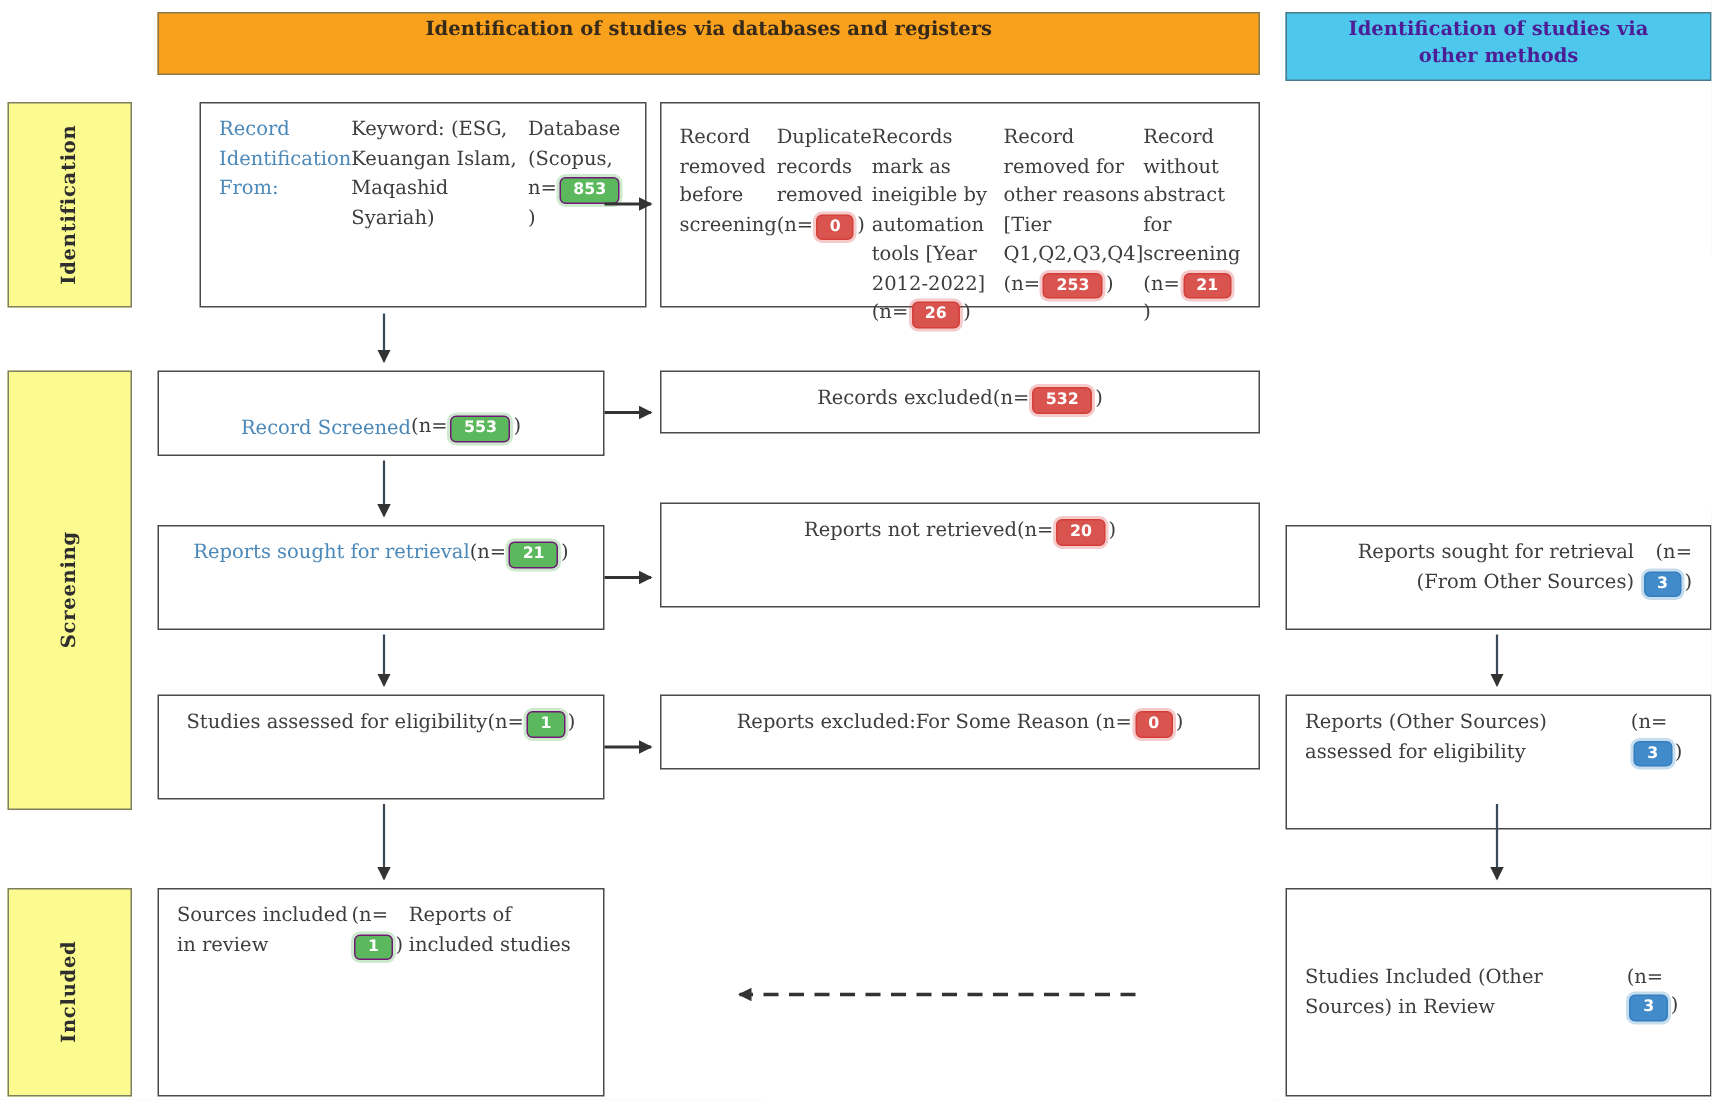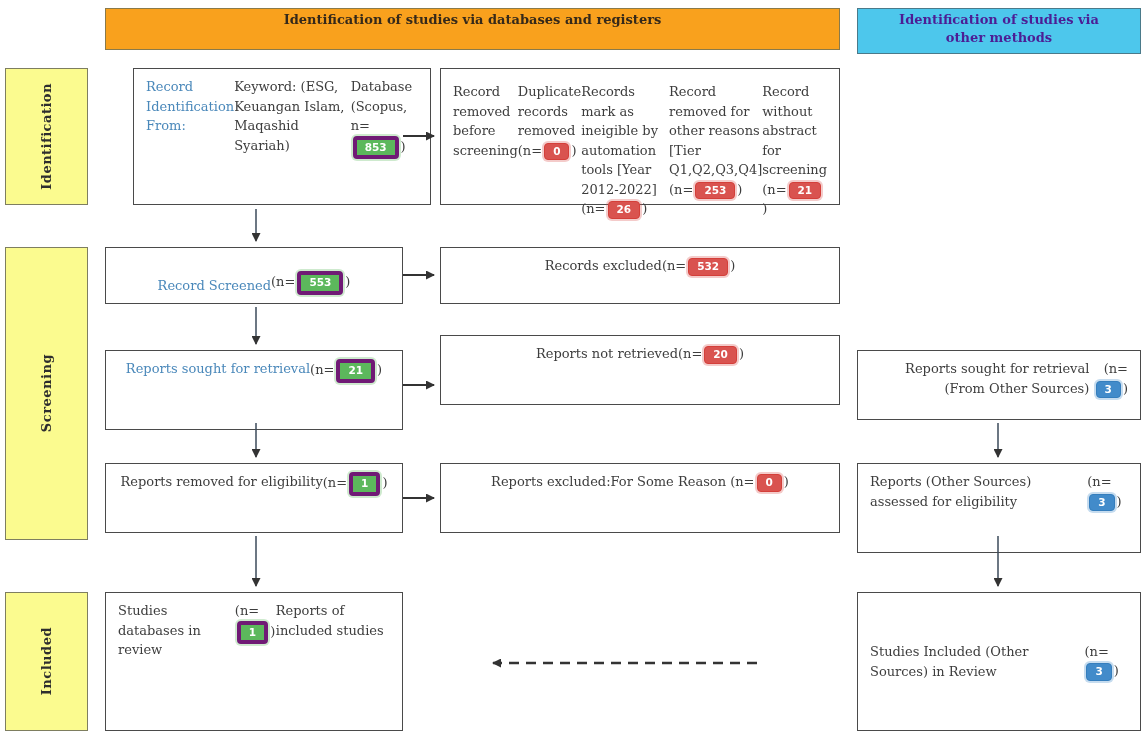--- a/index.html
+++ b/index.html
@@ -38,21 +38,21 @@
   .box.top-align{ justify-content:flex-start; padding-top:13px; }
   .col1{ left:105px; width:298px; }
   .col2{ left:440px; width:400px; }
   .col3{ left:857px; width:284px; }
   .blue-title{ color:var(--link); }
   .badge{
     display:inline-block; color:#fff; font-weight:bold; font-size:10.5px;
     font-family:"DejaVu Sans", sans-serif; padding:1px 8px 2px;
     border-radius:4px; vertical-align:baseline; margin:0 2px; line-height:1.2;
   }
-  .badge-green{ background:var(--green); border:4px solid #701a75; box-shadow:0 0 0 2px rgba(92,184,92,.30); }
+  .badge-green{ background:var(--green); border:1px solid #701a75; box-shadow:0 0 0 2px rgba(92,184,92,.30); }
   .badge-red{ background:var(--red); border:1px solid #d43f3a; box-shadow:0 0 0 2px rgba(217,83,79,.30); }
   .badge-blue{ background:var(--blue); border:1px solid #357ebd; box-shadow:0 0 0 2px rgba(66,139,202,.30); }
   svg.arrows{ position:absolute; left:0; top:0; width:1141px; height:733px; pointer-events:none; }
 </style>
 </head>
 <body>
 
 <div class="canvas">
 
   <div class="hdr hdr-orange">
@@ -80,36 +80,36 @@
     </div>
   </div>
 
   <div class="box col1" style="top:247px;height:57px;align-items:flex-end;">
     <div class="blue-title">Record Screened</div>
     <div>
       <span>(n=</span><span class="badge badge-green">553</span><span>)</span>
     </div>
   </div>
 
-  <div class="box col1" style="top:350px;height:80px;">
+  <div class="box col1" style="top:350px;height:70px;">
     <div class="blue-title">Reports sought for retrieval</div>
     <div>
       <span>(n=</span><span class="badge badge-green">21</span><span>)</span>
     </div>
   </div>
 
   <div class="box col1" style="top:463px;height:70px;">
-    <div>Reports removed for eligibility</div>
+    <div>Studies assessed for eligibility</div>
     <div>
       <span>(n=</span><span class="badge badge-green">1</span><span>)</span>
     </div>
   </div>
 
   <div class="box col1" style="top:592px;height:139px;">
-    <div>Studies databases in review</div>
+    <div>Sources included in review</div>
     <div>
       <span>(n=</span><span class="badge badge-green">1</span><span>)</span>
     </div>
     <div>Reports of included studies</div>
   </div>
 
   <div class="box col2 top-align" style="top:68px;height:137px;">
     <div>Record removed before screening</div>
     <div>
       <span>Duplicate records removed (n=</span><span class="badge badge-red">0</span><span>)</span>
@@ -118,35 +118,35 @@
       <span>Records mark as ineigible by automation tools [Year 2012-2022] (n=</span><span class="badge badge-red">26</span><span>)</span>
     </div>
     <div>
       <span>Record removed for other reasons [Tier Q1,Q2,Q3,Q4] (n=</span><span class="badge badge-red">253</span><span>)</span>
     </div>
     <div>
       <span>Record without abstract for screening (n=</span><span class="badge badge-red">21</span><span>)</span>
     </div>
   </div>
 
-  <div class="box col2" style="top:247px;height:57px;">
+  <div class="box col2" style="top:247px;height:42px;">
     <div>Records excluded</div>
     <div>
       <span>(n=</span><span class="badge badge-red">532</span><span>)</span>
     </div>
   </div>
 
   <div class="box col2" style="top:335px;height:70px;">
     <div>Reports not retrieved</div>
     <div>
       <span>(n=</span><span class="badge badge-red">20</span><span>)</span>
     </div>
   </div>
 
-  <div class="box col2" style="top:463px;height:70px;">
+  <div class="box col2" style="top:463px;height:50px;">
     <div>Reports excluded:</div>
     <div>
       <span>For Some Reason (n=</span><span class="badge badge-red">0</span><span>)</span>
     </div>
   </div>
 
   <div class="box col3" style="top:350px;height:70px;text-align:right;">
     <div>Reports sought for retrieval (From Other Sources)</div>
     <div>
       <span>(n=</span><span class="badge badge-blue">3</span><span>)</span>

